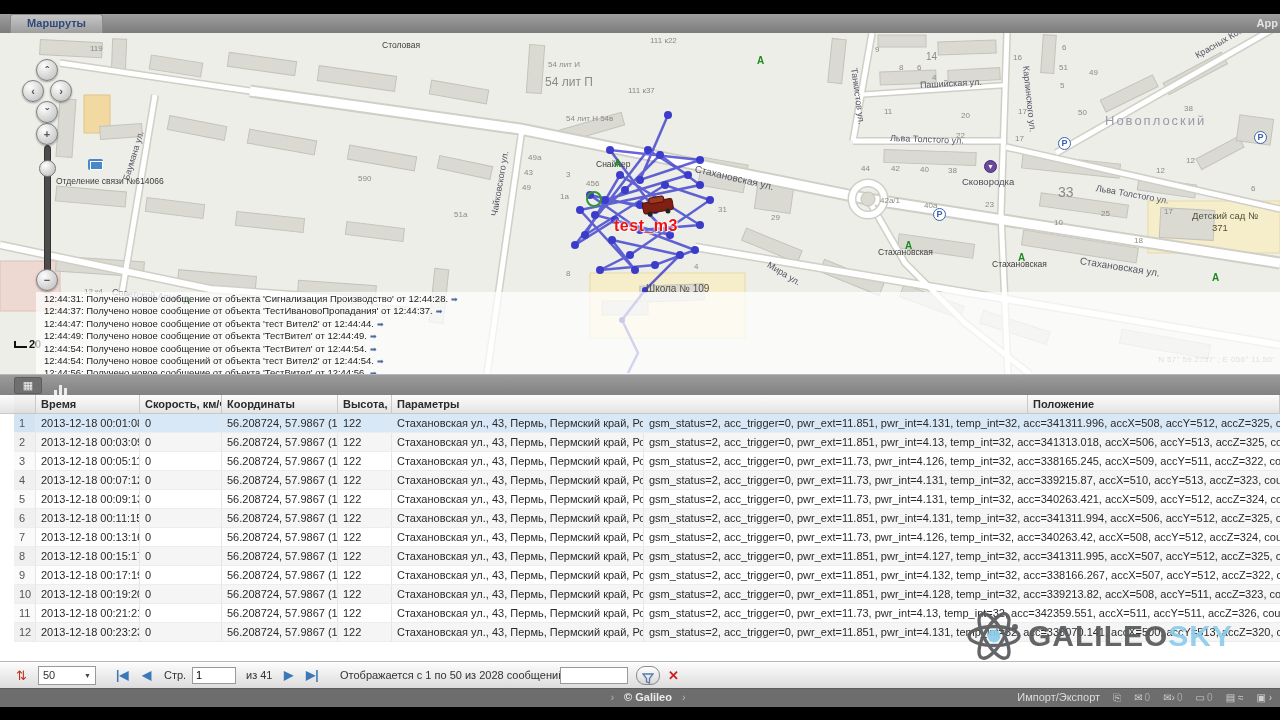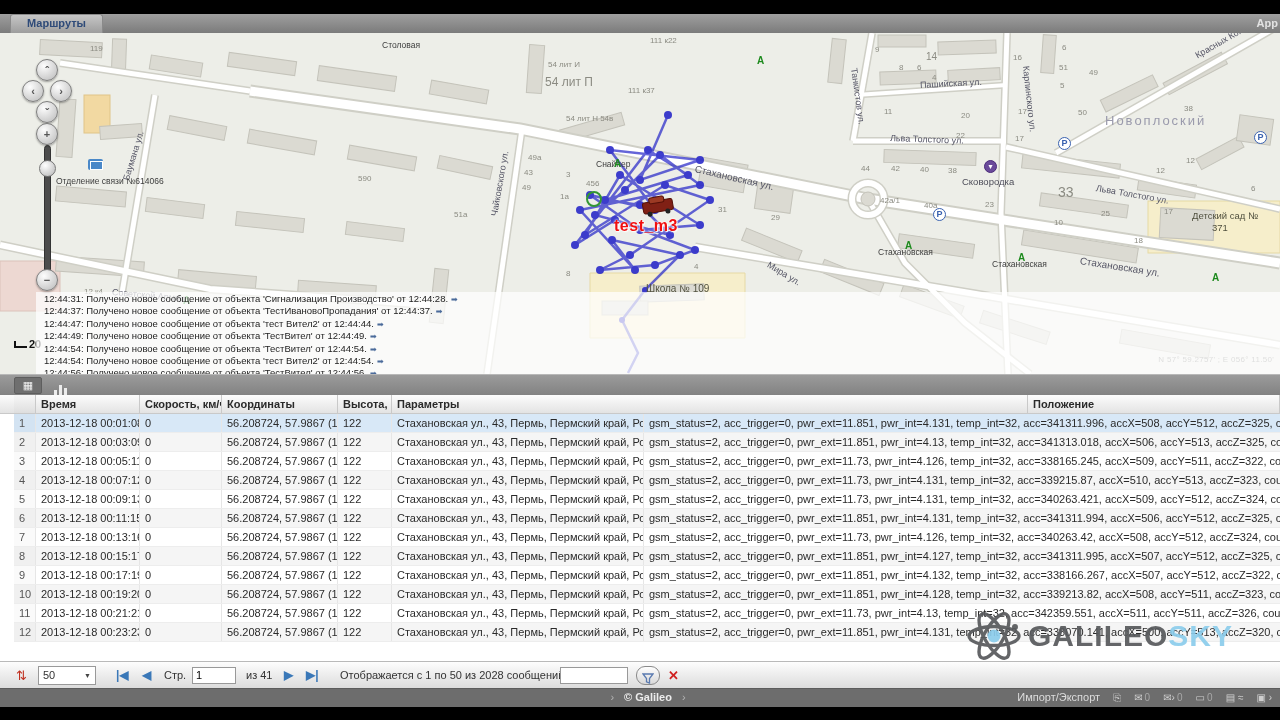--- a/index.html
+++ b/index.html
@@ -359,21 +359,21 @@
     <div id="poi-post"></div>
     <div id="poi-skov">▾</div>
     <div id="obj-label">test_m3</div>
 
     <div id="log-overlay">
         <div class="logline"><span class="logtext">12:44:31: Получено новое сообщение от объекта 'Сигнализация Производство' от 12:44:28.</span><span class="logarrow">➡</span></div>
         <div class="logline"><span class="logtext">12:44:37: Получено новое сообщение от объекта 'ТестИвановоПропадания' от 12:44:37.</span><span class="logarrow">➡</span></div>
         <div class="logline"><span class="logtext">12:44:47: Получено новое сообщение от объекта 'тест Вител2' от 12:44:44.</span><span class="logarrow">➡</span></div>
         <div class="logline"><span class="logtext">12:44:49: Получено новое сообщение от объекта 'ТестВител' от 12:44:49.</span><span class="logarrow">➡</span></div>
         <div class="logline"><span class="logtext">12:44:54: Получено новое сообщение от объекта 'ТестВител' от 12:44:54.</span><span class="logarrow">➡</span></div>
-        <div class="logline"><span class="logtext">12:44:54: Получено новое сообщение от объекта 'тест Вител2' от 12:44:54.</span><span class="logarrow">➡</span></div>
+        <div class="logline"><span class="logtext">12:44:54: Получено новое сообщений от объекта 'тест Вител2' от 12:44:54.</span><span class="logarrow">➡</span></div>
         <div class="logline"><span class="logtext">12:44:56: Получено новое сообщение от объекта 'ТестВител' от 12:44:56.</span><span class="logarrow">➡</span></div>
       </div>
 
     <div class="panbtn" style="left:36px;top:26px;">ˆ</div>
     <div class="panbtn" style="left:22px;top:47px;">‹</div>
     <div class="panbtn" style="left:50px;top:47px;">›</div>
     <div class="panbtn" style="left:36px;top:68px;">ˇ</div>
     <div class="panbtn" style="left:36px;top:90px;">+</div>
     <div id="zoom-track"></div>
     <div id="zoom-handle"></div>

